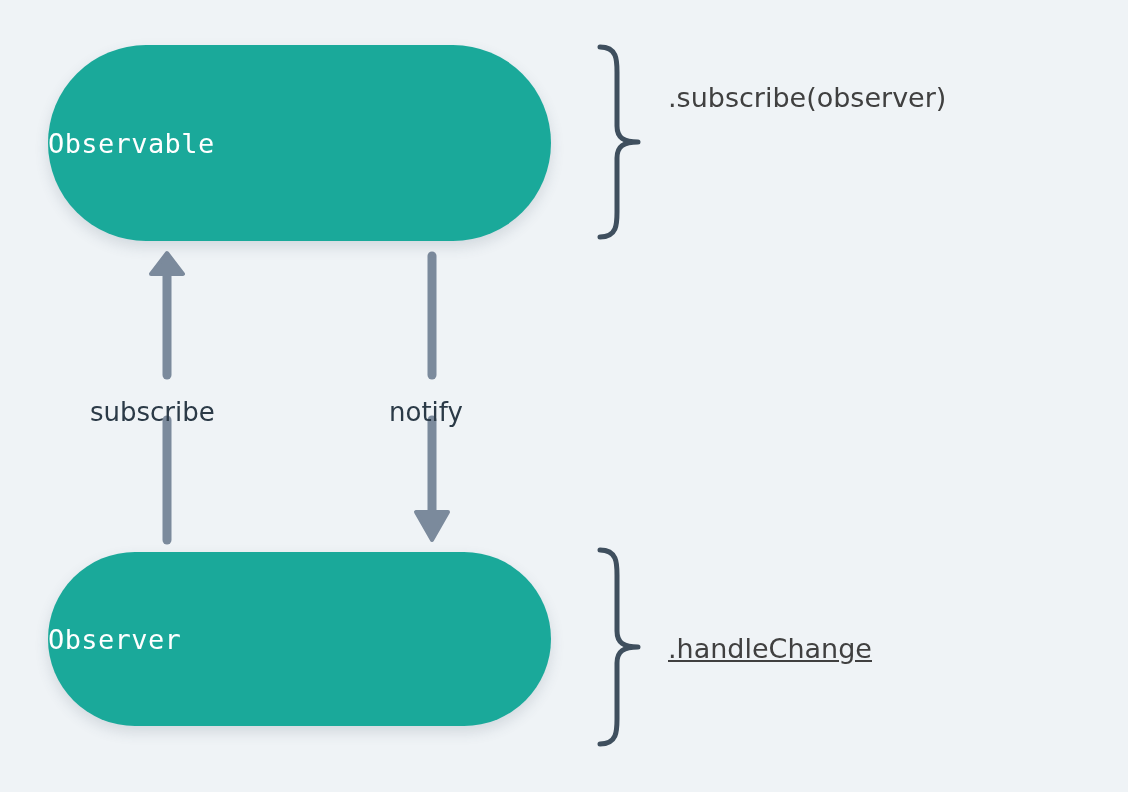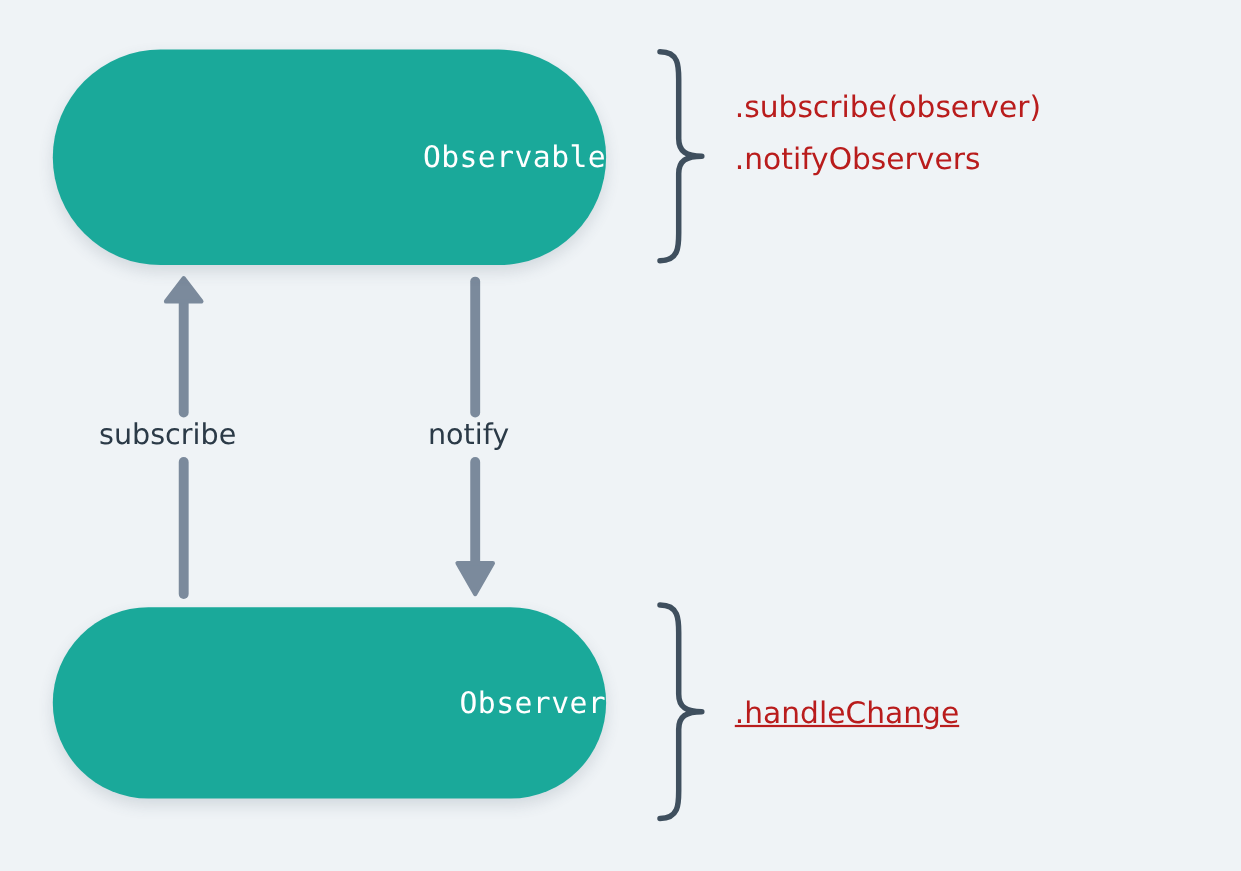--- a/index.html
+++ b/index.html
@@ -20,21 +20,21 @@
     height: 792px;
   }
 
   
   .node {
     position: absolute;
     background: #1aa99a;
     border-radius: 9999px;
     display: flex;
     align-items: center;
-    justify-content: flex-end;
+    justify-content: flex-start;
     box-shadow: 0 6px 14px rgba(60, 80, 100, 0.16);
   }
   .node-label {
     color: #ffffff;
     font-size: 27px;
     font-family: "DejaVu Sans Mono", monospace;
     letter-spacing: 0.4px;
     line-height: 1;
     white-space: nowrap;
   }
@@ -62,37 +62,38 @@
     pointer-events: none;
   }
 
   
   .edge-label {
     position: absolute;
     color: #2b3a47;
     font-size: 26px;
     line-height: 1;
     white-space: nowrap;
+    margin-top: 16px;
   }
   #edge-label-subscribe {
     left: 90px;
     top: 383px;
   }
   #edge-label-notify {
     left: 389px;
     top: 383px;
   }
 
   
   .annotation {
     position: absolute;
   }
   .annotation-methods {
     position: absolute;
-    color: #b91c1c;
+    color: #404040;
     font-size: 27px;
     line-height: 48px;
     white-space: nowrap;
   }
   #annotation-observable .annotation-methods {
     left: 668px;
     top: 74px;
   }
   #annotation-observer .annotation-methods {
     left: 668px;
@@ -153,21 +154,20 @@
     <span class="node-label">Observer</span>
   </div>
 
   <div id="edge-label-subscribe" class="edge-label">subscribe</div>
 
   <div id="edge-label-notify" class="edge-label">notify</div>
 
   <div id="annotation-observable" class="annotation">
     <div class="annotation-methods">
       <span class="method-line">.subscribe(observer)</span>
-      <span class="method-line">.notifyObservers</span>
     </div>
   </div>
 
   <div id="annotation-observer" class="annotation">
     <div class="annotation-methods">
       <span class="method-line">.handleChange</span>
     </div>
   </div>
 
 </div>

